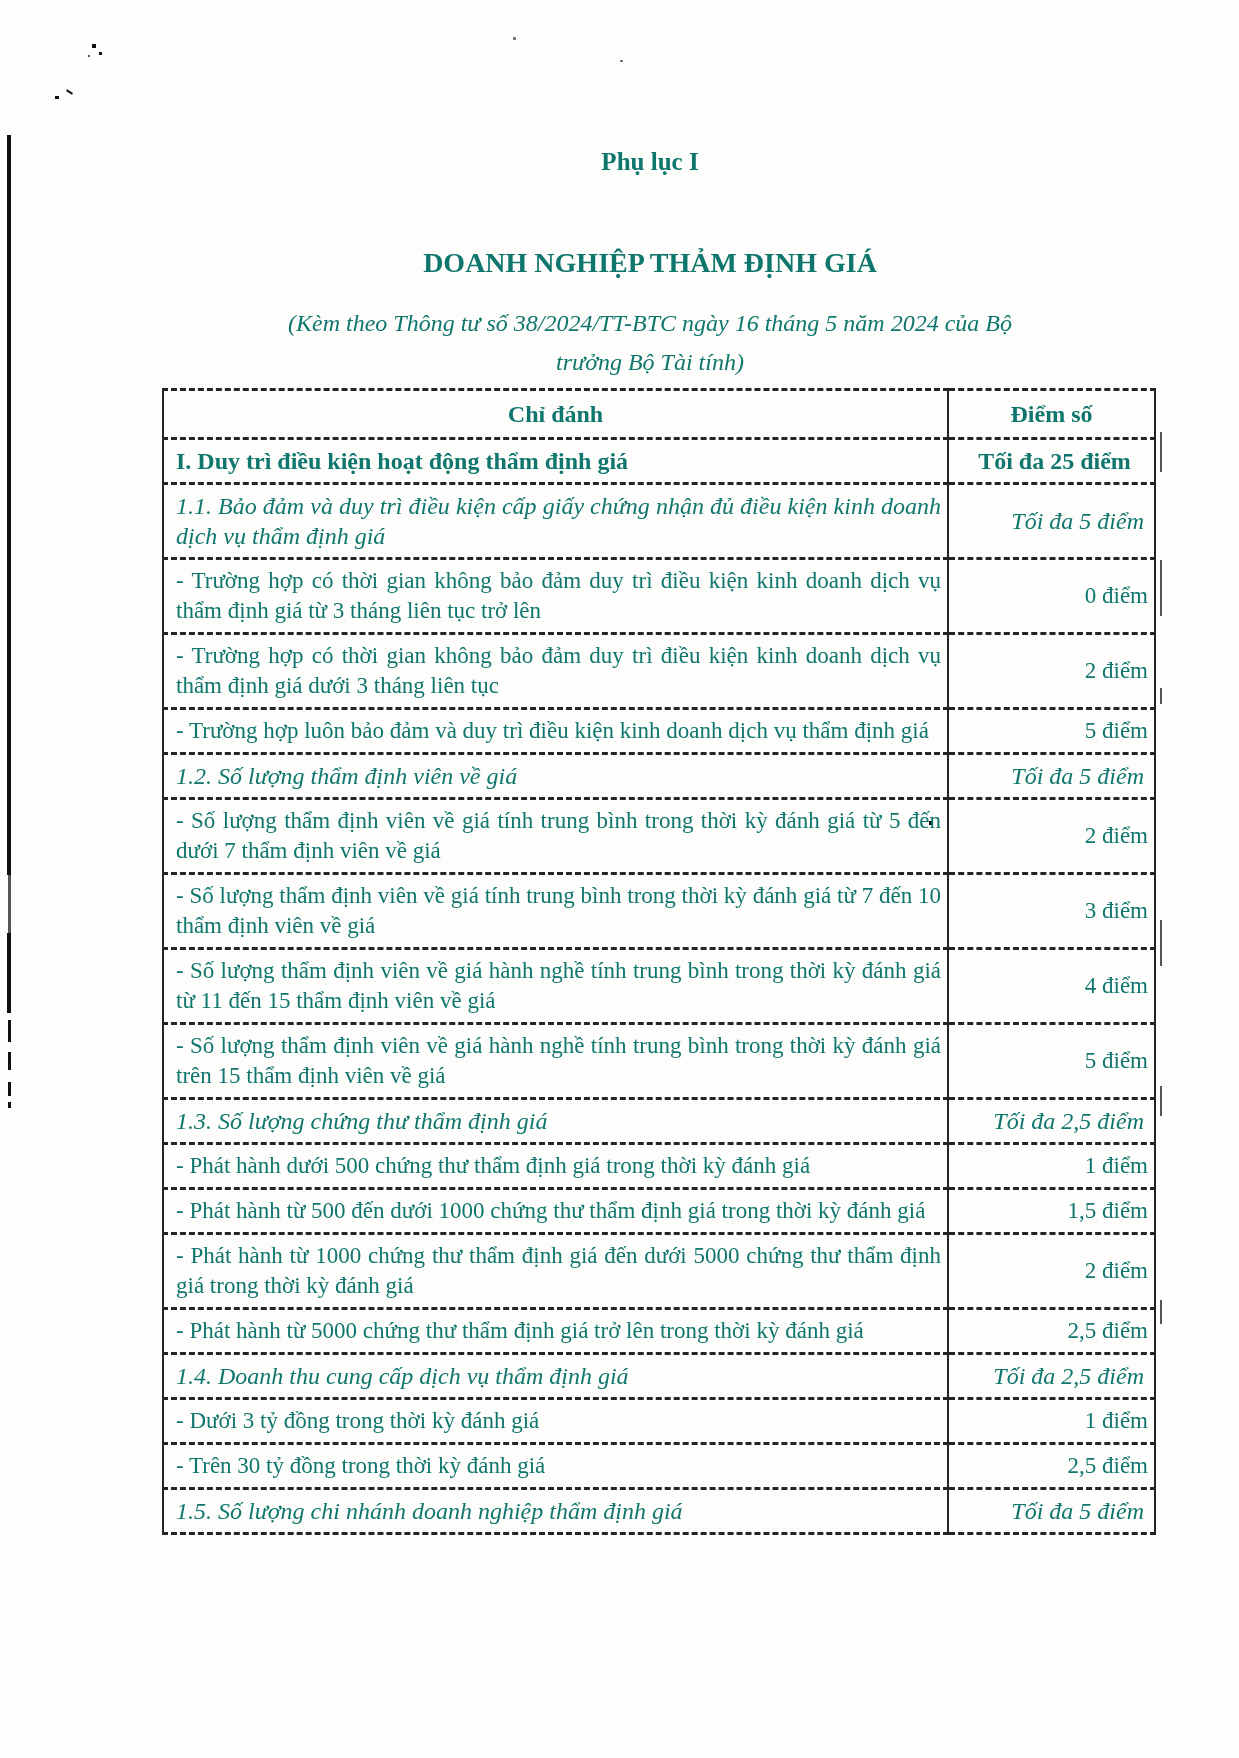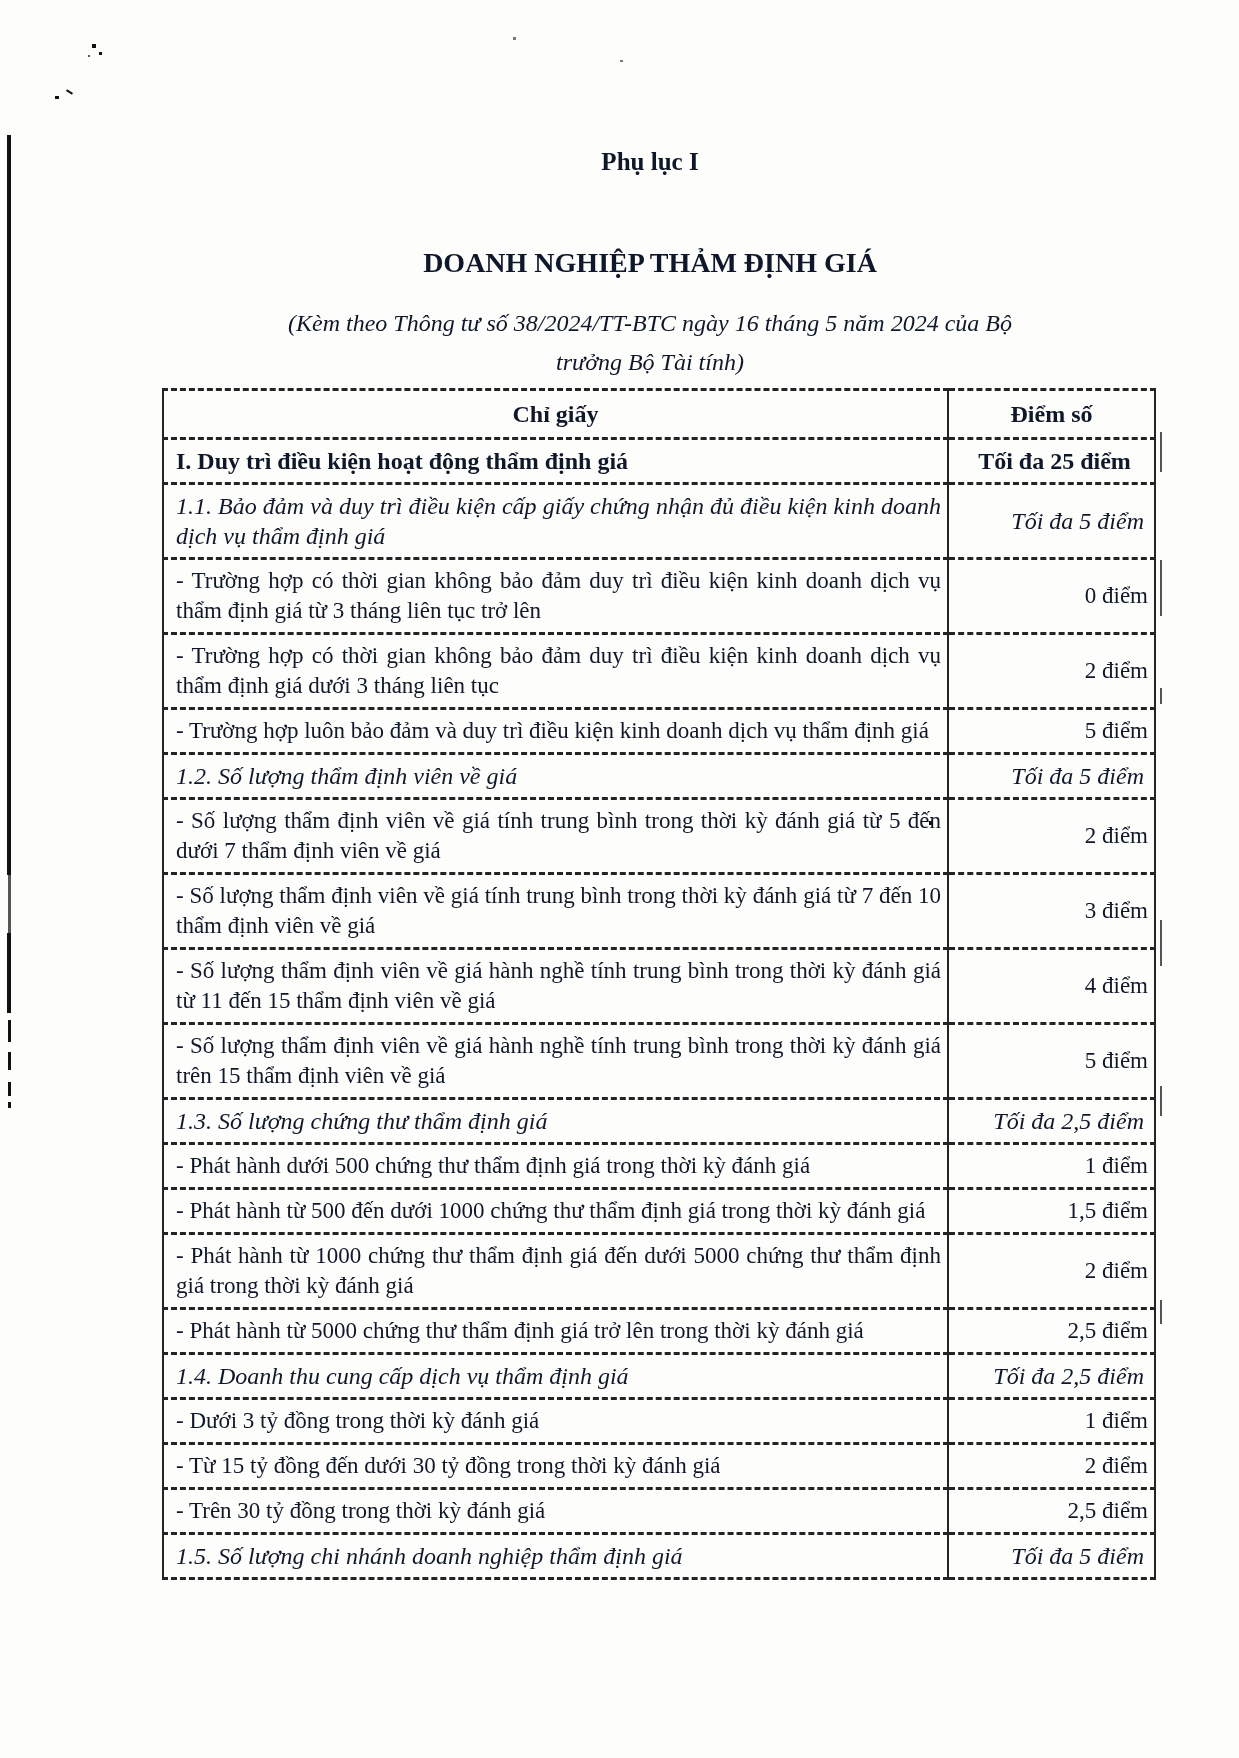--- a/index.html
+++ b/index.html
@@ -1,21 +1,21 @@
 <!DOCTYPE html>
 <html><head>
 <meta charset="utf-8">
 <style>
   html,body{margin:0;padding:0;background:#e8e8e8;}
   .page{
     position:relative;
     width:1239px;height:1758px;
     background:#fdfdfb;
     font-family:"Liberation Serif","DejaVu Serif",serif;
-    color:#0f172a;
+    color:#0f766e;
     overflow:hidden;
   }
   
   .title-block{
     position:absolute;left:120px;top:148px;width:1060px;
     text-align:center;
   }
   .appendix{font-size:25px;font-weight:bold;margin:0 0 18px 0;}
   .doc-title{font-size:28px;font-weight:bold;line-height:46px;margin:0;}
   .doc-subtitle{font-size:24px;font-style:italic;line-height:39px;margin:18px 0 0 0;}
@@ -88,21 +88,21 @@
     <span>trưởng Bộ Tài tính)</span></p>
   </div>
 
   <table class="eval">
     <colgroup>
       <col style="width:785px">
       <col style="width:207px">
     </colgroup>
     <thead>
       <tr>
-        <th>Chỉ giấy</th>
+        <th>Chỉ đánh</th>
         <th>Điểm số</th>
       </tr>
     </thead>
     <tbody>
         <tr class="row-section">
           <td class="c-criterion">I. Duy trì điều kiện hoạt động thẩm định giá</td>
           <td class="c-score">Tối đa 25 điểm</td>
         </tr>
         <tr class="row-sub">
           <td class="c-criterion">1.1. Bảo đảm và duy trì điều kiện cấp giấy chứng nhận đủ điều kiện kinh doanh dịch vụ thẩm định giá</td>
@@ -162,24 +162,20 @@
         </tr>
         <tr class="row-sub">
           <td class="c-criterion">1.4. Doanh thu cung cấp dịch vụ thẩm định giá</td>
           <td class="c-score">Tối đa 2,5 điểm</td>
         </tr>
         <tr class="row-item">
           <td class="c-criterion">- Dưới 3 tỷ đồng trong thời kỳ đánh giá</td>
           <td class="c-score">1 điểm</td>
         </tr>
         <tr class="row-item">
-          <td class="c-criterion">- Từ 15 tỷ đồng đến dưới 30 tỷ đồng trong thời kỳ đánh giá</td>
-          <td class="c-score">2 điểm</td>
-        </tr>
-        <tr class="row-item">
           <td class="c-criterion">- Trên 30 tỷ đồng trong thời kỳ đánh giá</td>
           <td class="c-score">2,5 điểm</td>
         </tr>
         <tr class="row-sub">
           <td class="c-criterion">1.5. Số lượng chi nhánh doanh nghiệp thẩm định giá</td>
           <td class="c-score">Tối đa 5 điểm</td>
         </tr>
       </tbody>
   </table>
 

